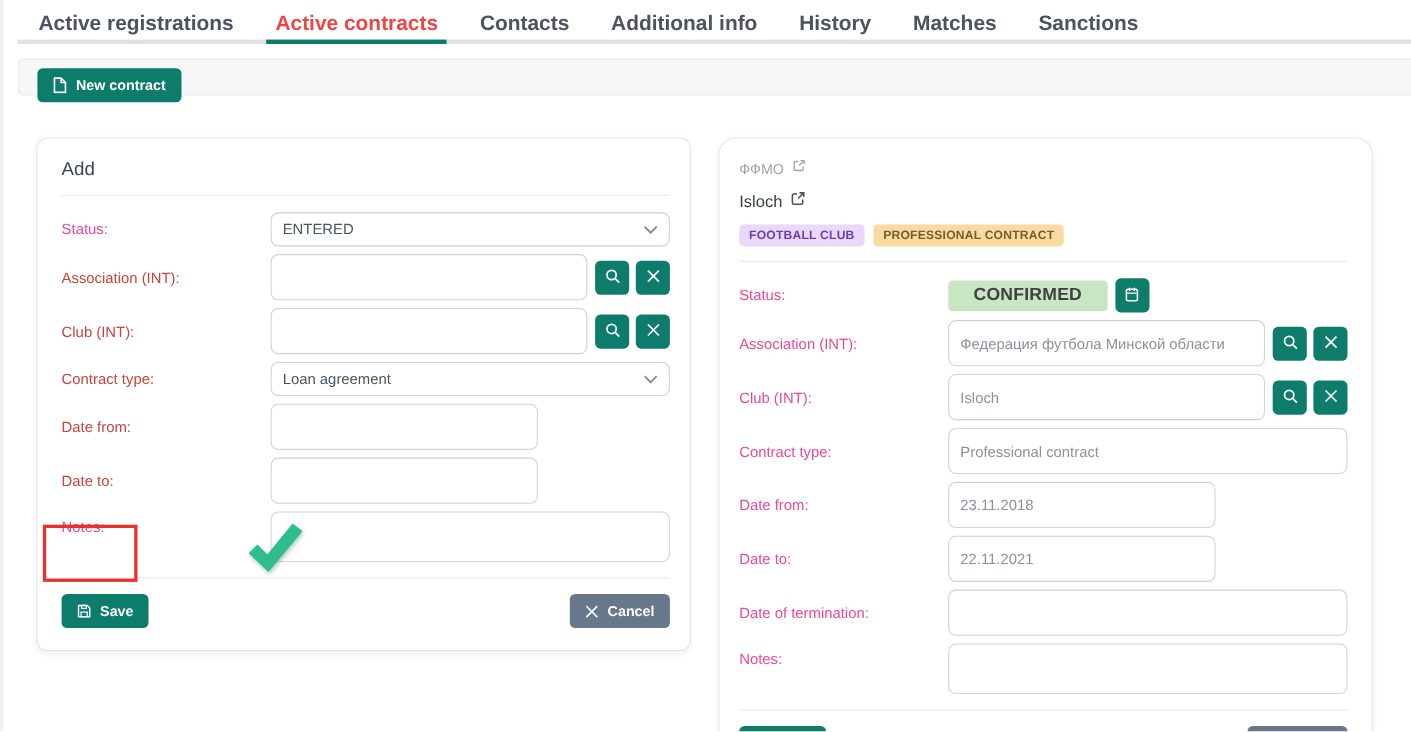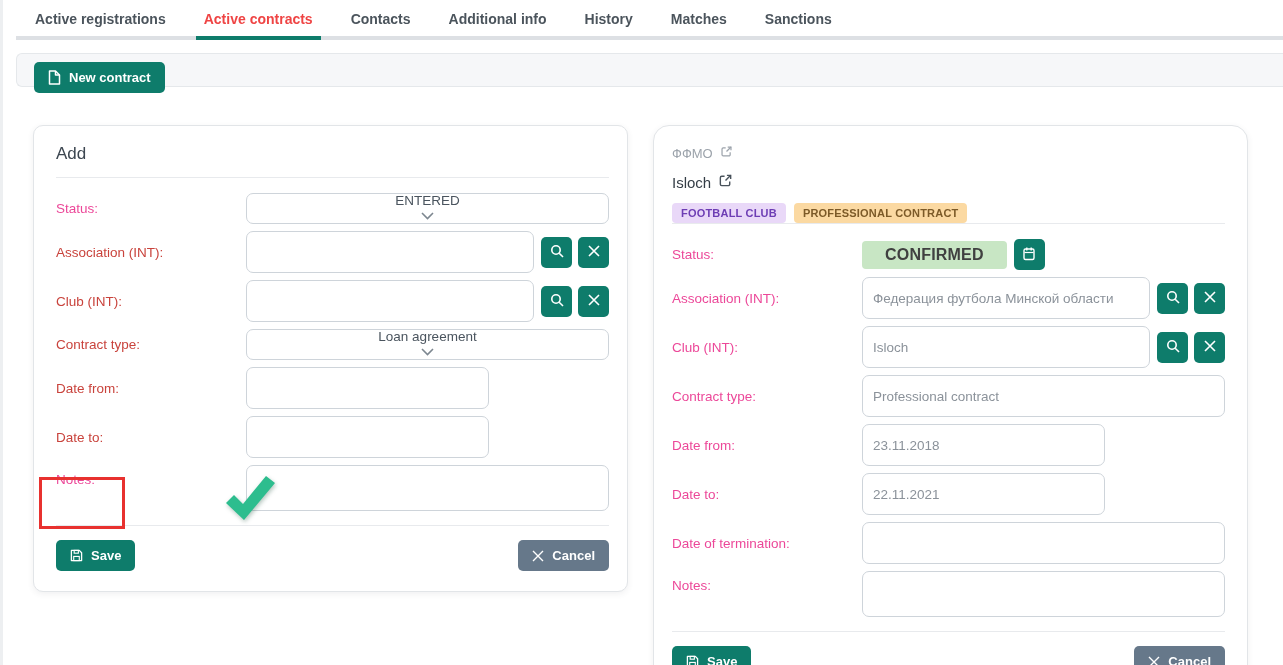--- a/index.html
+++ b/index.html
@@ -4,21 +4,21 @@
 <style>
   * { margin:0; padding:0; box-sizing:border-box; }
   html,body { background:#ffffff; }
   body { font-family:"Liberation Sans","DejaVu Sans",sans-serif; color:#4a545e; }
   .page { position:relative; width:1283px; height:665px; background:#fff; overflow:hidden; border-left:3px solid #edeff1; }
 
   
   .tabbar { position:absolute; left:0; top:0; width:100%; height:40px; }
   .tab-track { position:absolute; left:13px; right:0; top:36px; height:4px; background:#dde0e4; }
   .tabs { position:absolute; left:30px; top:0; display:flex; gap:34px; height:40px; z-index:2; }
-  .tab { font-size:14px; font-weight:700; color:#4b545c; padding:11px 2px 14px 2px; height:40px; cursor:pointer; position:relative; }
+  .tab { font-size:19px; font-weight:700; color:#4b545c; padding:11px 2px 14px 2px; height:40px; cursor:pointer; position:relative; }
   .tab.active { color:#ef4444; }
   .tab.active::after { content:""; position:absolute; left:-6px; right:-6px; bottom:0; height:4px; background:#0e7c6b; }
 
   
   .toolbar { position:absolute; left:13px; right:0; top:53px; height:34px; background:#f6f7f9; border:1px solid #e5e8eb; border-right:none; border-radius:6px 0 0 6px; }
   .btn { display:inline-flex; align-items:center; gap:8px; border:none; border-radius:5px; font-family:inherit; font-size:13px; font-weight:700; color:#fff; height:31px; padding:0 14px; cursor:pointer; }
   .btn-teal { background:#0e7c6b; }
   .btn-gray { background:#66788a; }
   .btn svg { display:block; }
   .toolbar .btn { position:absolute; left:17px; top:8px; }
@@ -35,36 +35,36 @@
   .row.top { align-items:flex-start; }
   .lbl { width:190px; flex-shrink:0; font-size:13.5px; color:#ec4899; padding-top:0; }
   .row.top .lbl { padding-top:7px; }
   .lbl.req { color:#c9433c; }
   .ctl { flex:1; display:flex; align-items:center; }
 
   .input, .select, .txtarea { border:1px solid #ced4da; border-radius:7px; background:#fff; font-family:inherit; font-size:13.5px; color:#4a545e; }
   .input { height:42px; padding:0 10px; width:100%; }
   .input.val-gray { color:#8b929a; }
   .input.short { width:243px; }
-  .select { height:31px; width:100%; display:flex; align-items:center; justify-content:flex-end; padding:0 10px; cursor:pointer;flex-direction:column; }
+  .select { height:31px; width:100%; display:flex; align-items:center; justify-content:space-between; padding:0 10px; cursor:pointer; }
   .select .chev { color:#7d8790; }
   .txtarea { width:100%; height:46px; resize:none; padding:6px 10px; }
 
   .sq-btn { width:31px; height:31px; flex-shrink:0; border:none; border-radius:5px; background:#0e7c6b; color:#fff; display:inline-flex; align-items:center; justify-content:center; cursor:pointer; }
   .sq-btn.first { margin-left:7px; }
   .sq-btn + .sq-btn { margin-left:6px; }
 
   
   .link-row { display:flex; align-items:center; gap:7px; margin-bottom:11px; cursor:pointer; }
   .assoc-link { font-size:13px; color:#9ca3ab; font-weight:400; }
   .club-link { font-size:15px; color:#343d46; font-weight:400; }
   .ext-ic { color:#9ca3ab; }
   .ext-ic.dark { color:#49525b; }
 
-  .badges { display:flex; gap:8px; }
+  .badges { display:flex; gap:8px; margin-bottom:13px; }
   .badge { font-size:11px; font-weight:700; letter-spacing:.2px; padding:4px 9px; border-radius:4px; }
   .badge-purple { background:#e9d8f8; color:#6d3db4; }
   .badge-orange { background:#fbd9a2; color:#7c5a28; }
   .badge-green  { background:#c8e6c4; color:#404040; font-size:16px; padding:5px 23px; }
   .status-ctl { gap:7px; }
 
   .btn-row { display:flex; gap:7px; margin-top:14px;justify-content:space-between; }
 
   
   .annot-box { position:absolute; left:36px; top:477px; width:86px; height:52px; border:3px solid #e8312f; z-index:10; pointer-events:none; }

